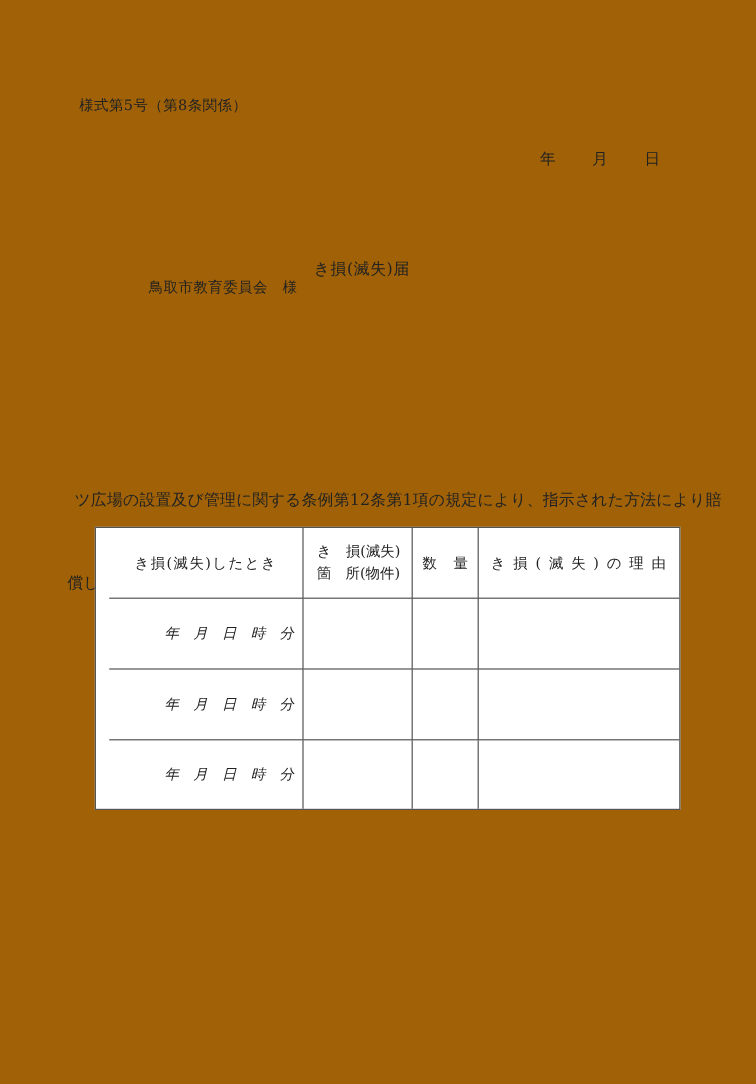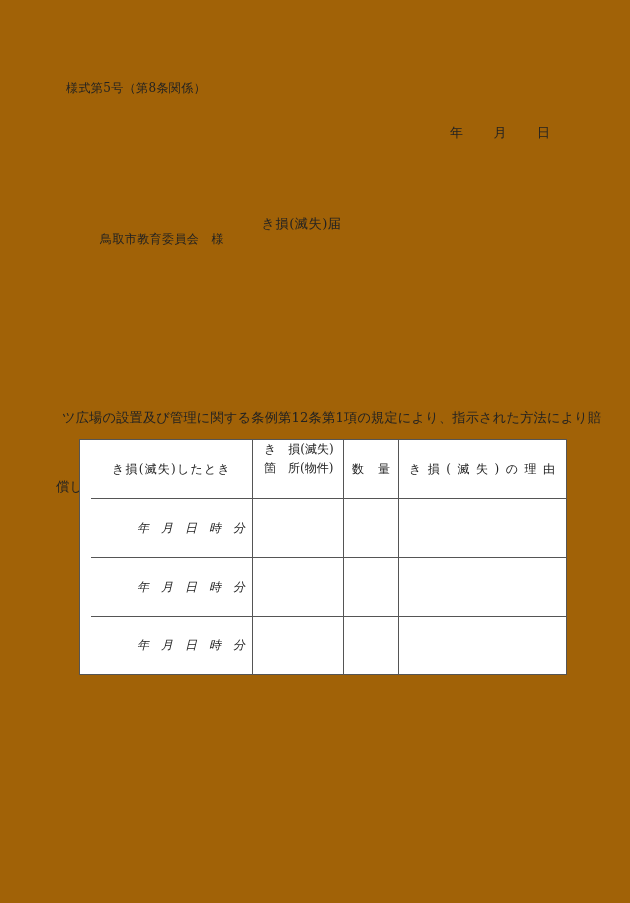--- a/index.html
+++ b/index.html
@@ -14,21 +14,21 @@
     margin: 0 auto;
     background: #a16207;
     color: #222222;
     overflow: hidden;
   }
   .abs { position: absolute; white-space: pre; }
 
   .form-number   { left: 66px;  top: 80px;  font-size: 12px; letter-spacing: 0.4px; }
   .date-line     { left: 450px; top: 124px; font-size: 13px; letter-spacing: 1.5px; }
   .doc-title     { left: 0; width: 603px; top: 192px; font-size: 13.2px; text-align: center; letter-spacing: 0.5px; margin-top: 23px; }
-  .addressee     { left: 100px; top: 231px; font-size: 12px; letter-spacing: 0.4px; }
+  .addressee     { left: 124px; top: 231px; font-size: 12px; letter-spacing: 0.4px; }
   .declarant     { left: 337px; top: 266px; font-size: 12px; line-height: 26px; letter-spacing: 0.5px; }
   .body-text     { left: 56px;  top: 360px; font-size: 13.2px; line-height: 23px; letter-spacing: 0.2px; }
   .body-text .line { white-space: pre; }
   .body-text .line:first-child { text-indent: 6px; }
 
   .damage-table {
     position: absolute;
     left: 79px; top: 439px;
     display: grid;
     grid-template-columns: 162px 91px 55px 167px;
@@ -43,21 +43,21 @@
     display: flex;
     align-items: center;
     font-size: 12px;
     color: #222222;
     overflow: hidden;
   }
   .cell.last-col { border-right: none; }
   .cell.last-row { border-bottom: none; }
 
   .th1 { justify-content: center; letter-spacing: 1.2px; }
-  .th2 { flex-direction: column; align-items: flex-start; padding-left: 11px; line-height: 19px; }
+  .th2 { flex-direction: column; align-items: flex-start; justify-content: center; padding-left: 11px; line-height: 19px; }
   .th2 div { white-space: pre; }
   .th3 { justify-content: space-between; padding: 0 8px; }
   .th4 { flex-direction: column; align-items: flex-start; justify-content: center; padding-left: 10px; line-height: 19px; letter-spacing: 6.5px; }
   .th4 div { white-space: pre; }
   .td-when { padding-left: 46px; white-space: pre; font-style: italic; }
 </style>
 </head>
 <body>
 
 <div class="page">

